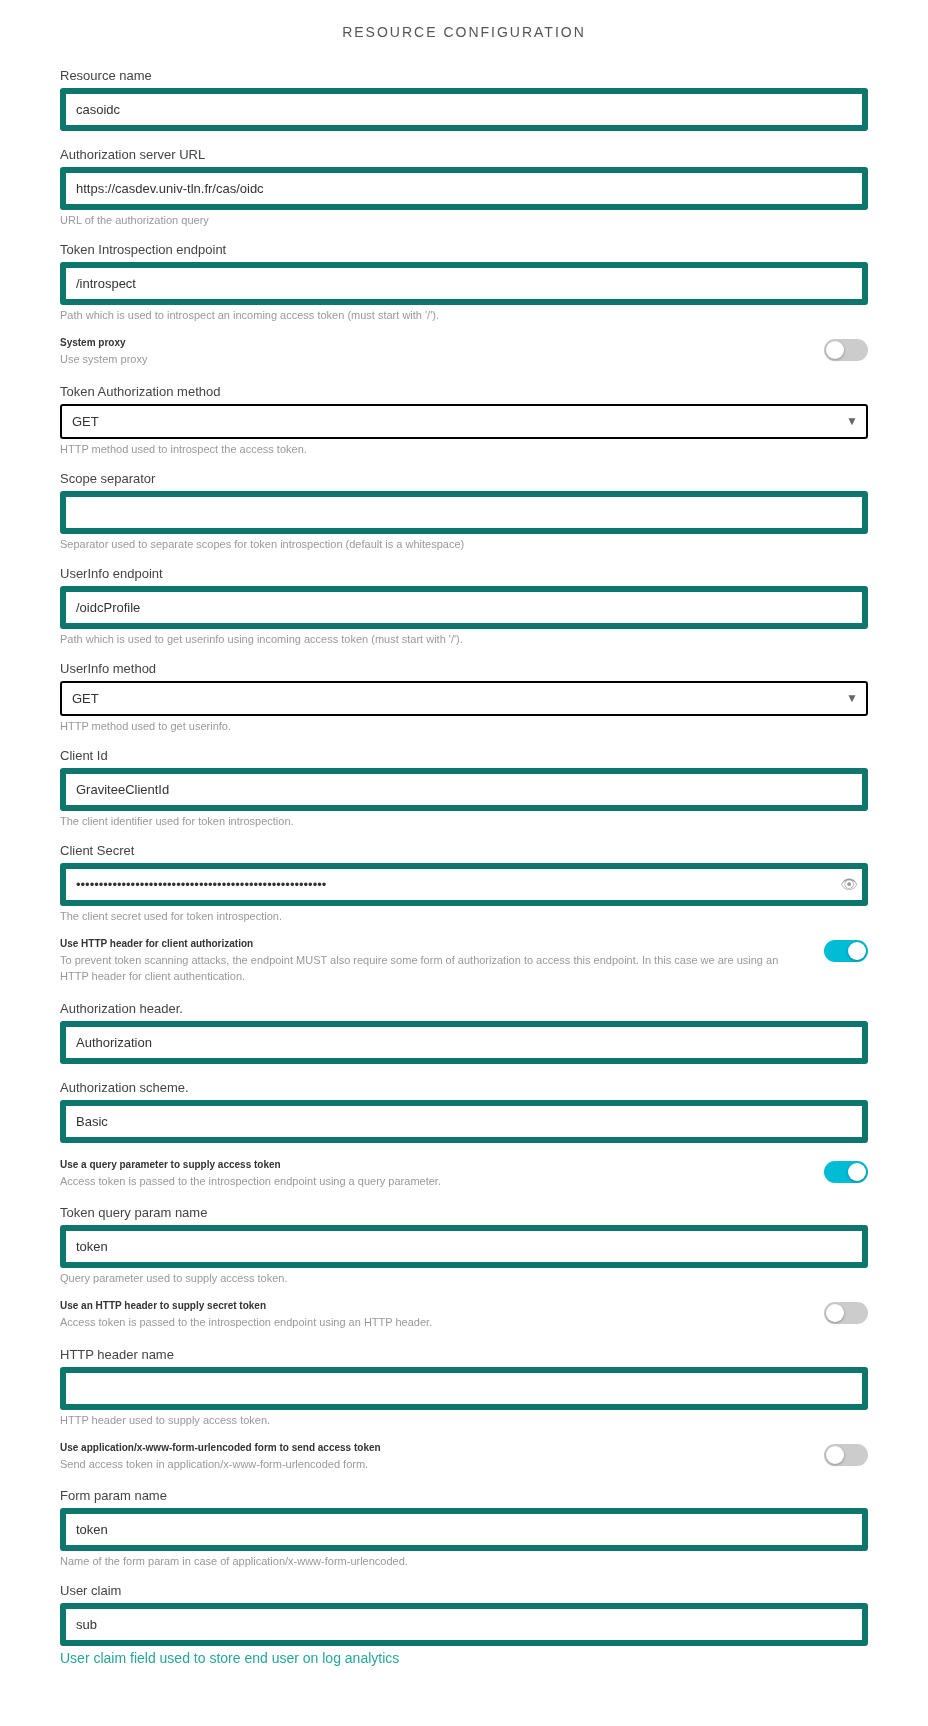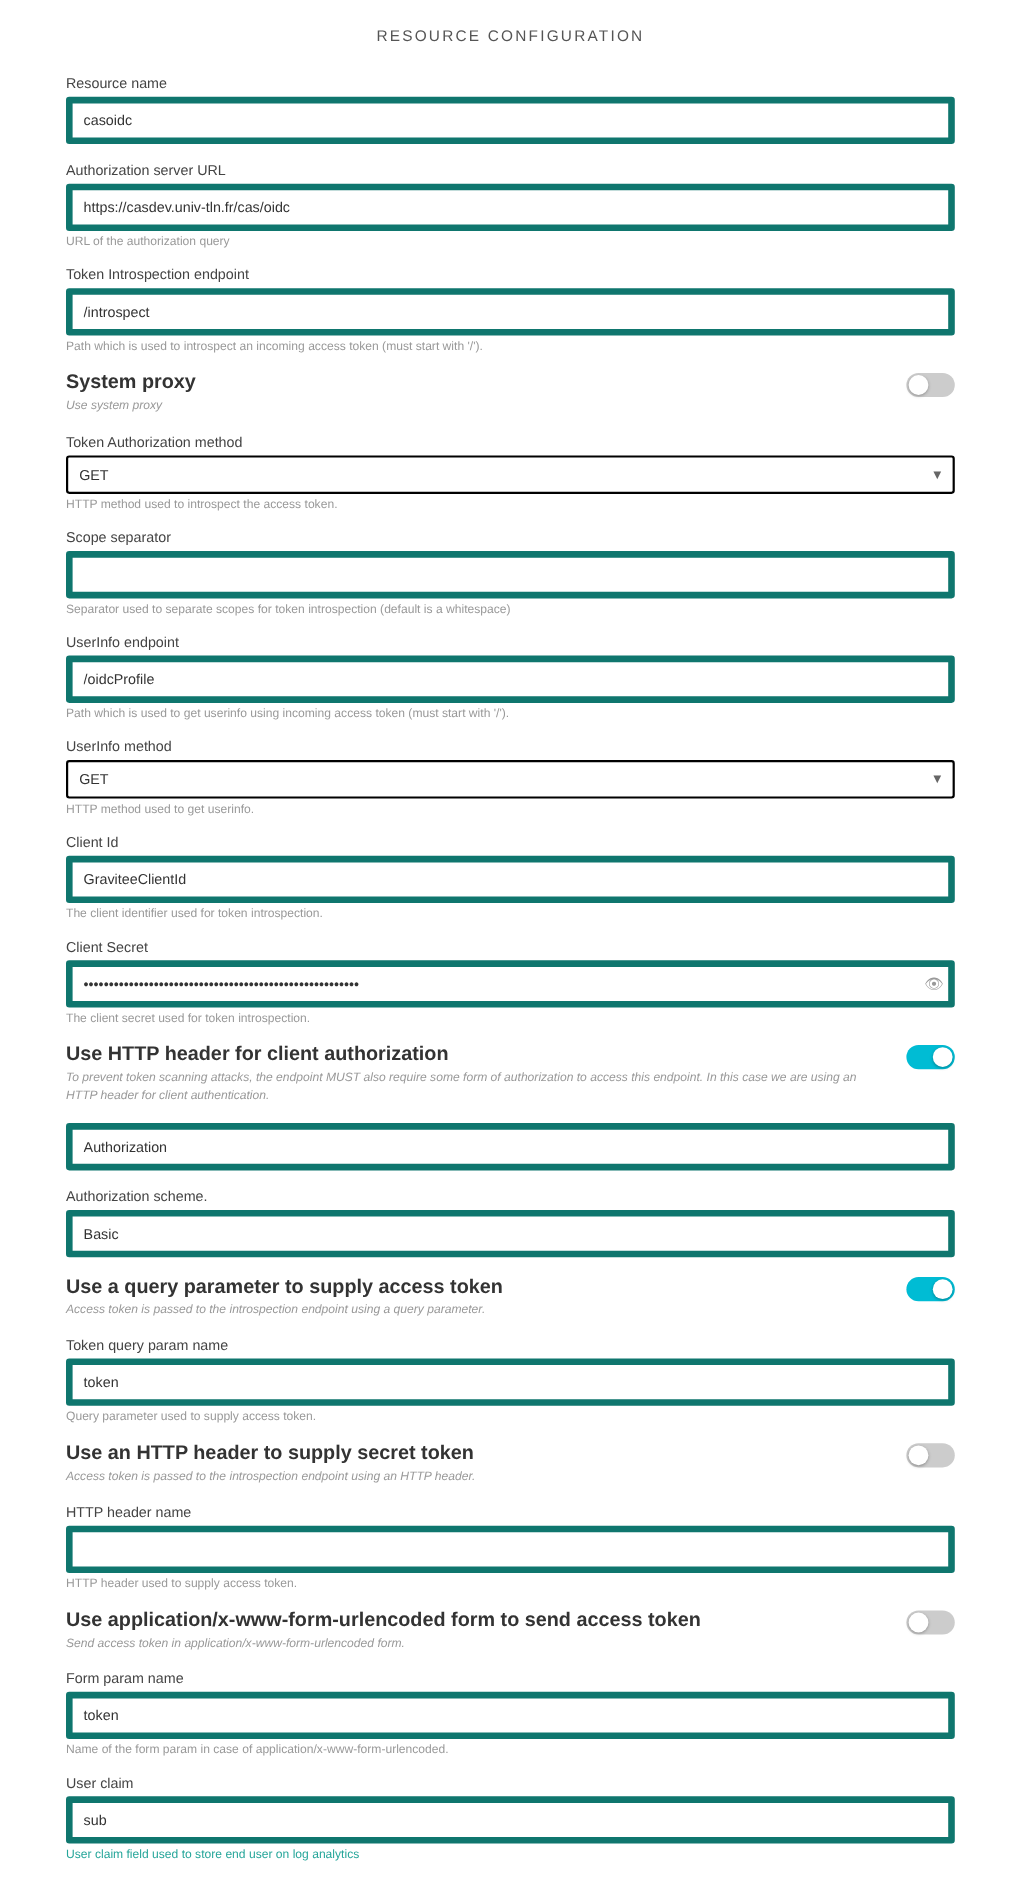--- a/index.html
+++ b/index.html
@@ -36,21 +36,21 @@
     }
     .form-label-bold {
       font-weight: bold;
     }
     .form-hint {
       font-size: 11px;
       color: #999;
       margin-top: 4px;
     }
     .form-hint-teal {
-      font-size: 11px;
+      font-size: 14px;
       color: #26a69a;
       margin-top: 4px;
     }
     .form-control {
       width: 100%;
       border: 6px solid #0f766e;
       border-radius: 3px;
       padding: 8px 10px;
       font-size: 13px;
       color: #333;
@@ -87,30 +87,29 @@
       display: flex;
       align-items: flex-start;
       justify-content: space-between;
       margin-bottom: 16px;
     }
     .toggle-row-content {
       flex: 1;
       padding-right: 16px;
     }
     .toggle-label {
-      font-size: 18px;
+      font-size: 10px;
       font-weight: bold;
       color: #333;
     }
     .toggle-description {
       font-size: 11px;
       color: #999;
       margin-top: 3px;
       line-height: 1.5;
-      font-style: italic;
     }
     .toggle-switch {
       position: relative;
       width: 44px;
       height: 22px;
       flex-shrink: 0;
       margin-top: 2px;
     }
     .toggle-switch input {
       opacity: 0;
@@ -258,20 +257,21 @@
       <div class="toggle-label">Use HTTP header for client authorization</div>
       <div class="toggle-description">To prevent token scanning attacks, the endpoint MUST also require some form of authorization to access this endpoint. In this case we are using an HTTP header for client authentication.</div>
     </div>
     <div class="toggle-switch">
       <input type="checkbox" id="use-http-header-check" checked="" style="">
       <div class="toggle-slider on"></div>
     </div>
   </div>
 
   <div class="form-group">
+    <label class="form-label">Authorization header.</label>
     <input class="form-control" type="text" value="Authorization" style="">
   </div>
 
   <div class="form-group">
     <label class="form-label">Authorization scheme.</label>
     <input class="form-control" type="text" value="Basic" style="">
   </div>
 
   <div class="toggle-row">
     <div class="toggle-row-content">

